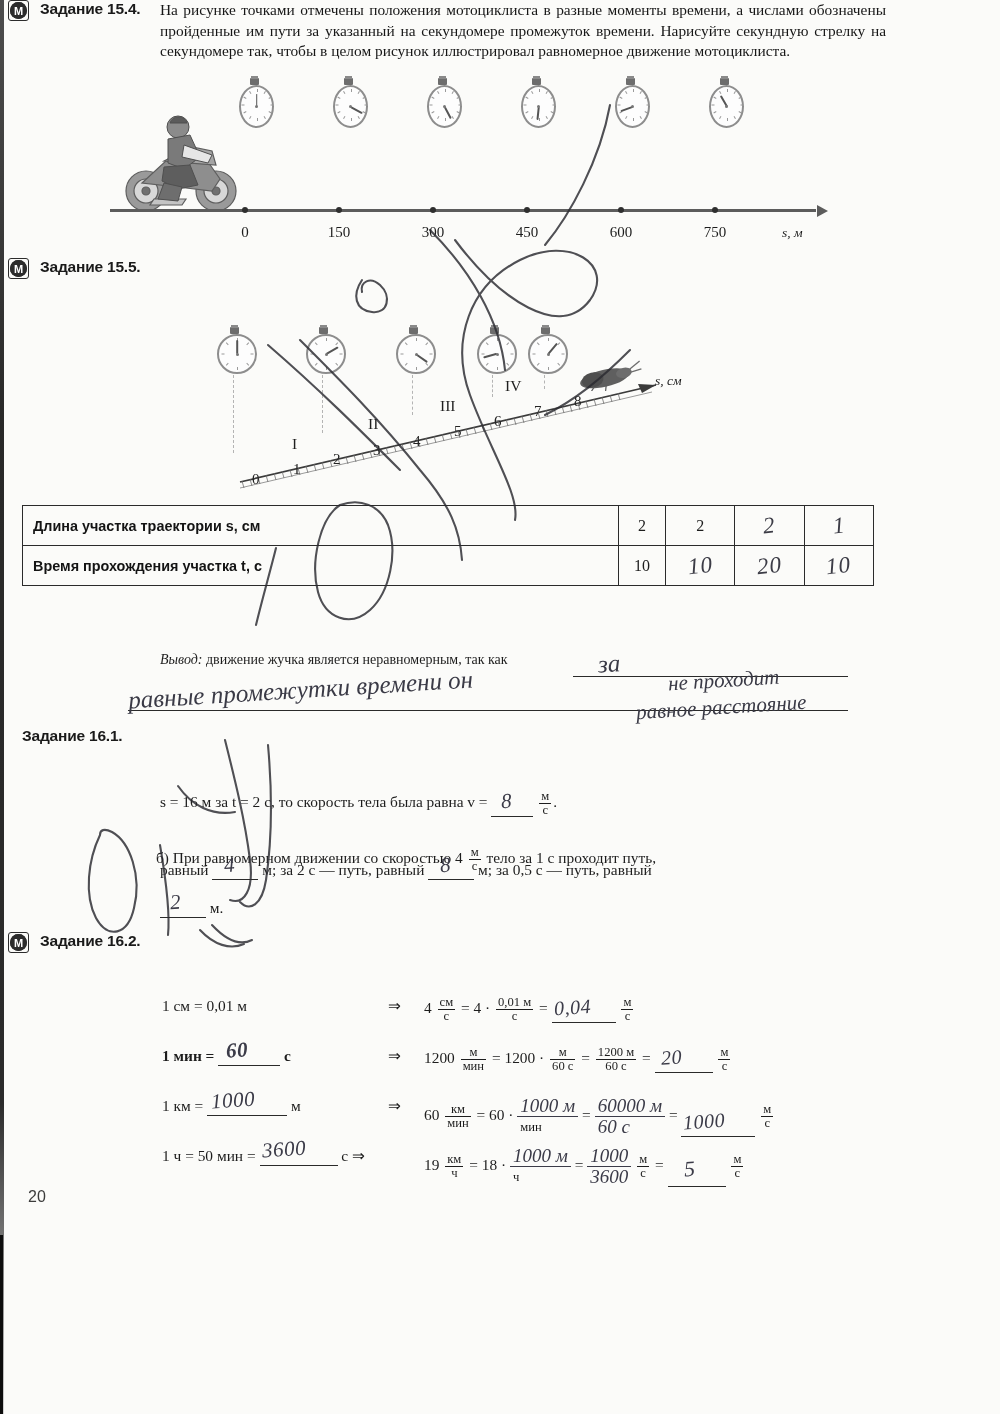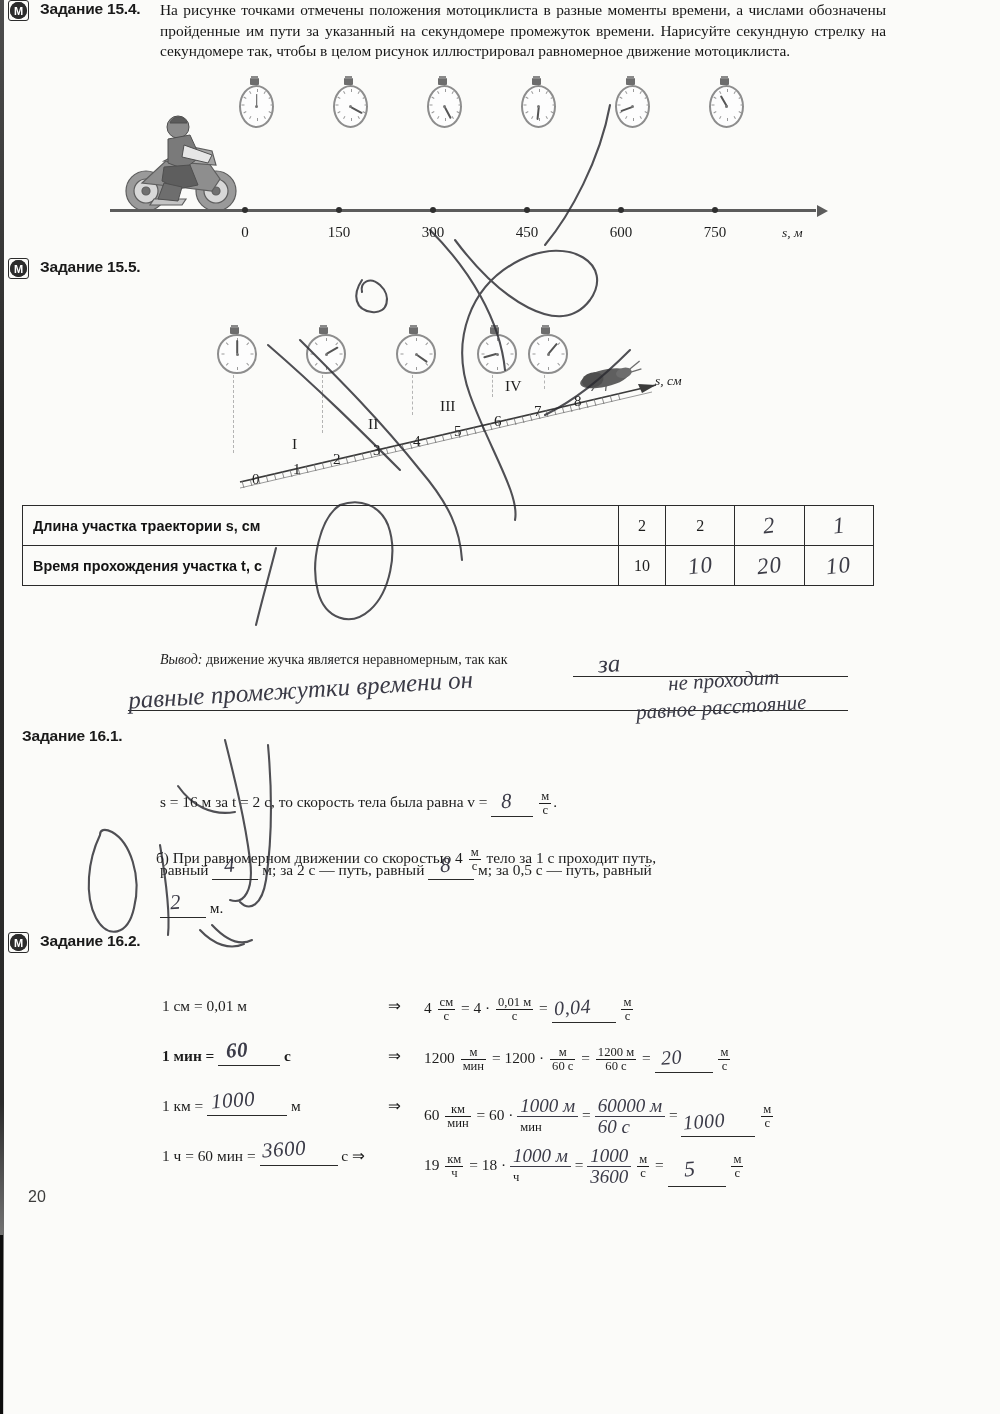--- a/index.html
+++ b/index.html
@@ -596,21 +596,21 @@
     <span class="blank" style="width:74px;height:18px;position:relative;">
       <span class="hwin" style="position:absolute;left:2px;top:-7px;font-size:20px;">1000</span>
     </span>
     <span class="frac">
       <span class="num">м</span>
       <span class="den">с</span>
     </span>
   </div>
 
   <div class="frm" style="left:162px;top:1146px;">
-    <span>1 ч = 60 мин =</span>
+    <span>1 ч = 50 мин =</span>
     <span class="blank" style="width:78px;height:18px;position:relative;">
       <span class="hwin" style="position:absolute;left:2px;top:-8px;">3600</span>
     </span>
     <span>с</span>
     <span>⇒</span>
   </div>
   <div class="frm" style="left:424px;top:1146px;">
     <span>19</span>
     <span class="frac">
       <span class="num">км</span>

